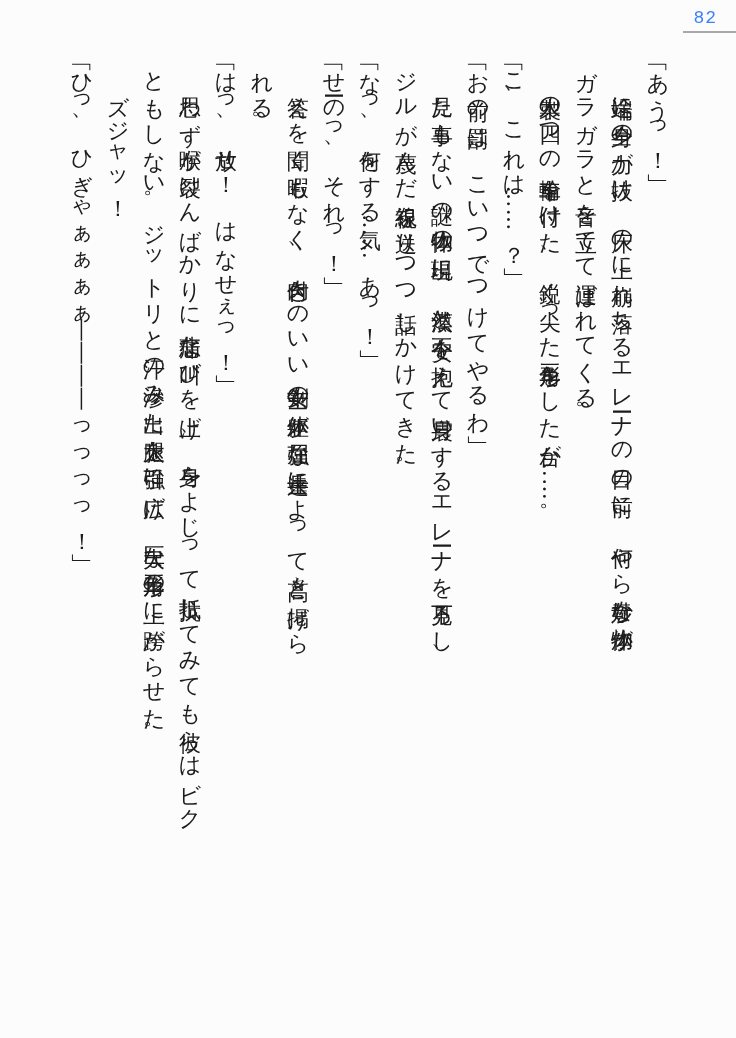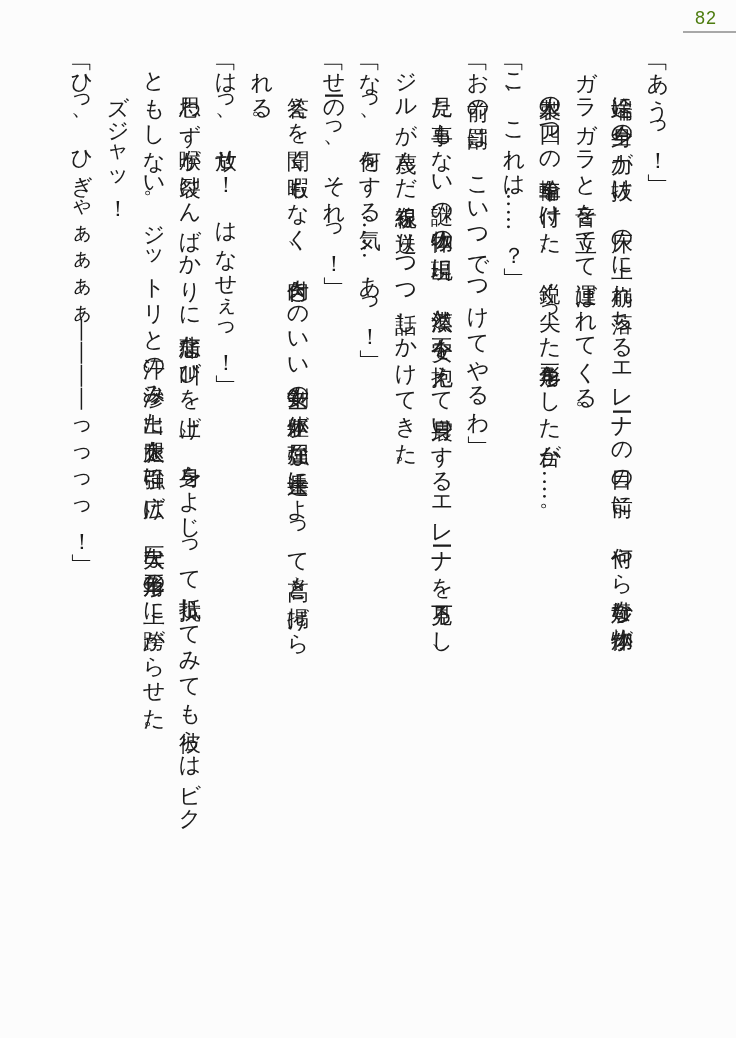--- a/index.html
+++ b/index.html
@@ -13,24 +13,24 @@
     overflow: hidden;
     background: #fcfcfc;
     color: #1c1c1c;
     font-family: "DejaVu Serif", "Liberation Serif", serif;
   }
   
   .page-number {
     position: absolute;
     top: 7px;
     right: 19px;
-    font-family: Liberation Sans, sans-serif;
+    font-family: Liberation Mono, monospace;
     font-size: 18px;
     line-height: 22px;
-    color: #4d7c0f;
+    color: #3b82f6;
     letter-spacing: 1px;
   }
   .page-number-rule {
     position: absolute;
     top: 31px;
     right: 0;
     width: 53px;
     height: 2px;
     background: #a8a8a8;
   }

